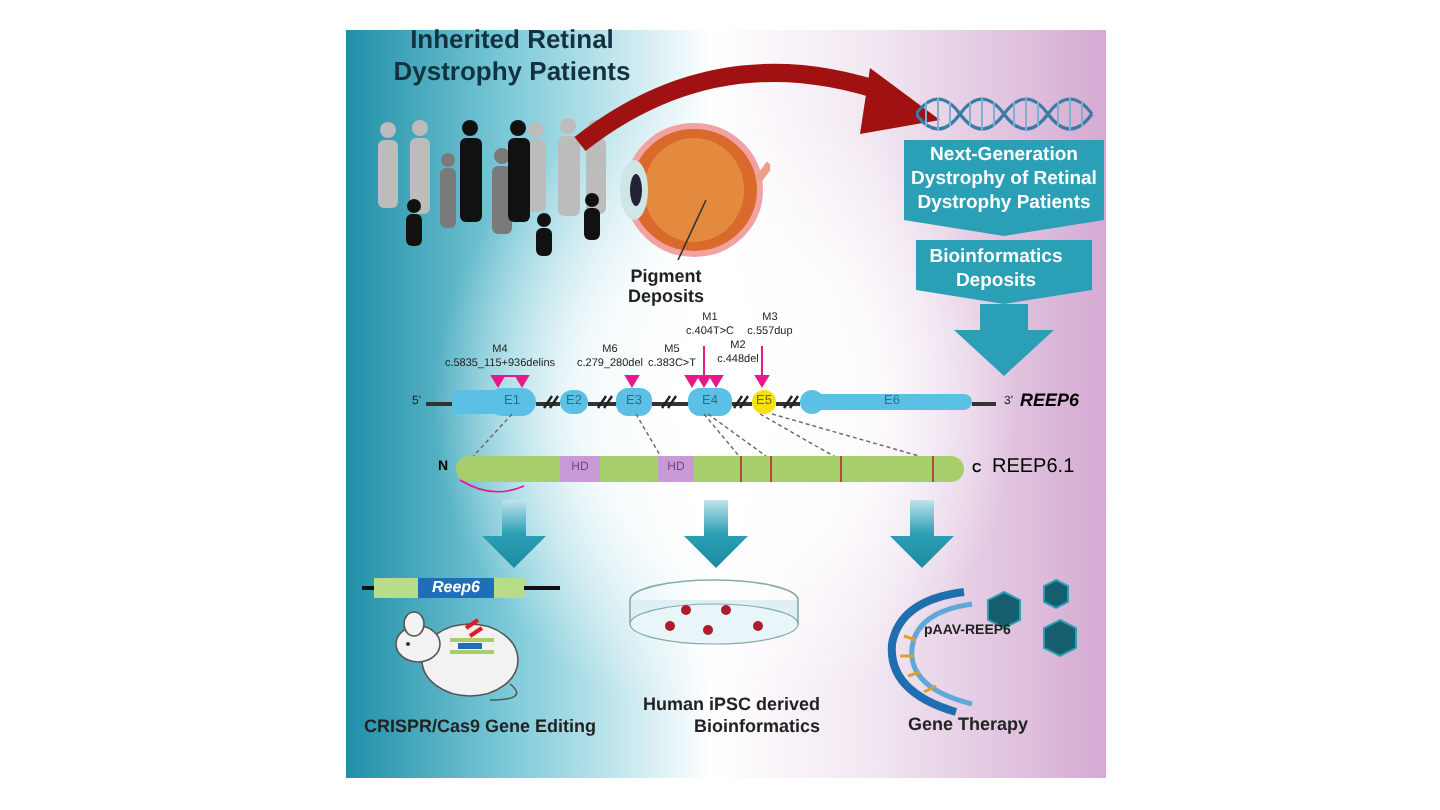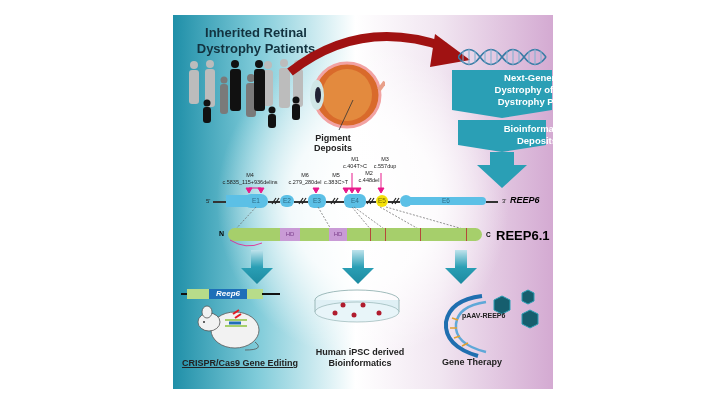--- a/index.html
+++ b/index.html
@@ -4,22 +4,22 @@
 <style>
   html, body { margin:0; padding:0; background:#ffffff; }
   body { width:720px; height:405px; position:relative; overflow:hidden; font-family:"Liberation Sans", sans-serif; }
   .panel {
     position:absolute; left:173px; top:15px; width:380px; height:374px;
     background:
       radial-gradient(ellipse 55% 60% at 50% 50%, #ffffff 0%, rgba(255,255,255,0.85) 35%, rgba(255,255,255,0) 70%),
       linear-gradient(90deg, #1f8fa8 0%, #7fcbd9 22%, #ffffff 48%, #f1e6f1 70%, #d4aad2 100%);
   }
   .abs { position:absolute; }
-  .title-left { left:186px; top:25px; font-weight:bold; font-size:13px; line-height:16px; color:#12323f; text-align:center; width:140px; }
-  .fn-box { background:#2a9fb5; color:#fff; font-weight:bold; font-size:9.5px; text-align:center; line-height:12px;margin-left:39px; }
+  .title-left { left:186px; top:12px; font-weight:bold; font-size:13px; line-height:16px; color:#12323f; text-align:center; width:140px; }
+  .fn-box { background:#2a9fb5; color:#fff; font-weight:bold; font-size:9.5px; text-align:center; line-height:12px; }
   .label { font-weight:bold; font-size:9px; color:#222; text-align:center; }
   .mut { font-size:5.5px; color:#222; text-align:center; line-height:7px; white-space:nowrap; }
   .exon { position:absolute; height:12px; border-radius:6px; background:#5cc0e6; color:#2d6d8a; font-size:6.5px; text-align:center; line-height:12px; }
   .gene-line { position:absolute; height:2px; background:#333; }
   .hd { position:absolute; height:13px; top:0; background:#c99bd6; color:#7b3f8a; font-size:6px; text-align:center; line-height:13px; }
   .arrow-down { position:absolute; width:32px; height:36px; }
 </style>
 </head>
 <body>
 
@@ -203,21 +203,21 @@
   <div class="hd" style="left:101px; width:18px;">HD</div>
   <div class="abs" style="left:142px; top:0; width:1px; height:13px; background:#b5483a;"></div>
   <div class="abs" style="left:157px; top:0; width:1px; height:13px; background:#b5483a;"></div>
   <div class="abs" style="left:192px; top:0; width:1px; height:13px; background:#b5483a;"></div>
   <div class="abs" style="left:238px; top:0; width:1px; height:13px; background:#b5483a;"></div>
 </div>
 <svg class="abs" style="left:228px; top:238px;" width="40" height="10">
   <path d="M2 2 Q 18 12 34 5" stroke="#e8198b" stroke-width="0.8" fill="none"></path>
 </svg>
 <div class="abs" style="left:486px; top:231px; font-size:6.5px; font-weight:bold;">C</div>
-<div class="abs" style="left:496px; top:228px; font-weight:bold; font-size:13px;">REEP6.1</div>
+<div class="abs" style="left:496px; top:228px; font-weight:normal; font-size:10px;">REEP6.1</div>
 
 <svg class="arrow-down" style="left:241px; top:250px;" viewBox="0 0 32 36">
   <defs>
       <linearGradient id="ag" x1="0" y1="0" x2="0" y2="1">
         <stop offset="0" stop-color="#bfe3ec"></stop>
         <stop offset="0.5" stop-color="#2a9fb5"></stop>
         <stop offset="1" stop-color="#1c8aa0"></stop>
       </linearGradient>
     </defs>
   <polygon points="10,0 22,0 22,18 32,18 16,34 0,18 10,18" fill="url(#ag)"></polygon>
@@ -239,48 +239,48 @@
   <ellipse cx="14" cy="20" rx="11" ry="9" fill="#f2f2f2" stroke="#555" stroke-width="0.8"></ellipse>
   <ellipse cx="12" cy="10" rx="5" ry="6" fill="#f2f2f2" stroke="#555" stroke-width="0.8"></ellipse>
   <circle cx="9" cy="20" r="1" fill="#333"></circle>
   <path d="M60 40 Q 70 48 50 48" stroke="#555" stroke-width="0.8" fill="none"></path>
   <line x1="30" y1="18" x2="52" y2="18" stroke="#a6cf6b" stroke-width="2"></line>
   <line x1="30" y1="24" x2="52" y2="24" stroke="#a6cf6b" stroke-width="2"></line>
   <line x1="34" y1="21" x2="46" y2="21" stroke="#1e6fb8" stroke-width="3"></line>
   <line x1="38" y1="12" x2="44" y2="8" stroke="#e31b23" stroke-width="2"></line>
   <line x1="40" y1="16" x2="46" y2="12" stroke="#e31b23" stroke-width="2"></line>
 </svg>
-<div class="abs label" style="left:180px; top:358px; width:120px;text-decoration:underline;">CRISPR/Cas9 Gene Editing</div>
+<div class="abs label" style="left:180px; top:358px; width:120px;">CRISPR/Cas9 Gene Editing</div>
 
 <svg class="abs" style="left:313px; top:288px;" width="88" height="38">
   <ellipse cx="44" cy="12" rx="42" ry="10" fill="none" stroke="#8aa" stroke-width="0.8"></ellipse>
   <path d="M2 12 L2 24 Q 44 42 86 24 L86 12" fill="#dff0f5" stroke="#8aa" stroke-width="0.8"></path>
   <ellipse cx="44" cy="24" rx="42" ry="10" fill="#e8f5f9" stroke="#8aa" stroke-width="0.6"></ellipse>
   <g fill="#b01c2e">
     <circle cx="30" cy="17" r="2.5"></circle>
       <circle cx="50" cy="17" r="2.5"></circle>
     <circle cx="22" cy="25" r="2.5"></circle>
       <circle cx="41" cy="27" r="2.5"></circle>
       <circle cx="66" cy="25" r="2.5"></circle>
   </g>
 </svg>
-<div class="abs label" style="left:310px; top:347px; width:100px; line-height:11px;">
+<div class="abs label" style="left:310px; top:347px; width:100px; line-height:11px;text-align:right;">
   <div>Human iPSC derived</div>
   <div>Bioinformatics</div>
 </div>
 
 <svg class="abs" style="left:430px; top:288px;" width="120" height="75">
   <path d="M52 8 Q 20 12 16 34 Q 14 58 48 68" stroke="#1f6fb0" stroke-width="4" fill="none"></path>
   <path d="M56 14 Q 28 18 26 36 Q 24 56 56 64" stroke="#5fa8d8" stroke-width="2.5" fill="none"></path>
   <g stroke="#e0a030" stroke-width="1.5">
     <line x1="22" y1="30" x2="28" y2="32"></line>
       <line x1="20" y1="40" x2="27" y2="40"></line>
     <line x1="24" y1="50" x2="30" y2="48"></line>
       <line x1="32" y1="58" x2="38" y2="55"></line>
   </g>
   <g fill="#165e6e" stroke="#2a9fb5" stroke-width="1">
     <polygon points="72,8 80,12 80,22 72,26 64,22 64,12"></polygon>
     <polygon points="98,2 104,5 104,13 98,16 92,13 92,5"></polygon>
     <polygon points="100,22 108,26 108,36 100,40 92,36 92,26"></polygon>
   </g>
 </svg>
 <div class="abs" style="left:462px; top:312px; font-size:7px; font-weight:bold; color:#222;">pAAV-REEP6</div>
-<div class="abs label" style="left:432px; top:357px; width:80px;">Gene Therapy</div>
+<div class="abs label" style="left:444px; top:357px; width:80px;">Gene Therapy</div>
 
 </body></html>

